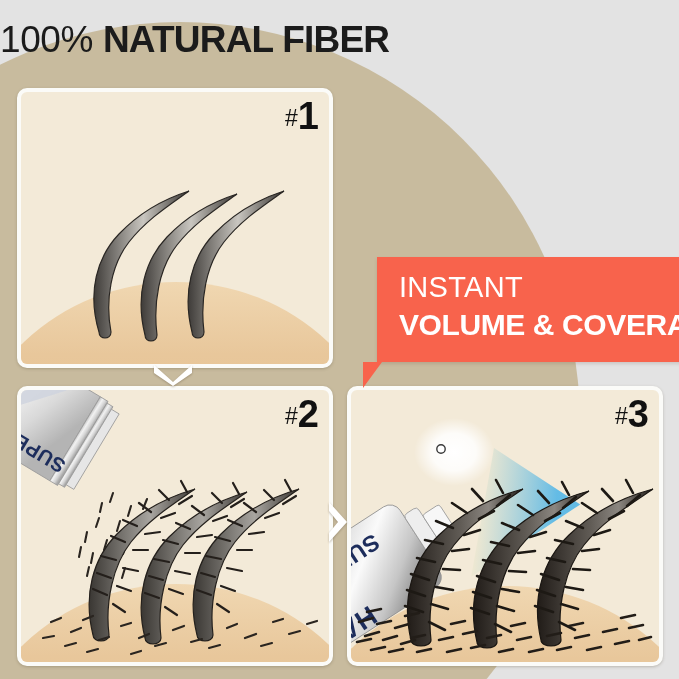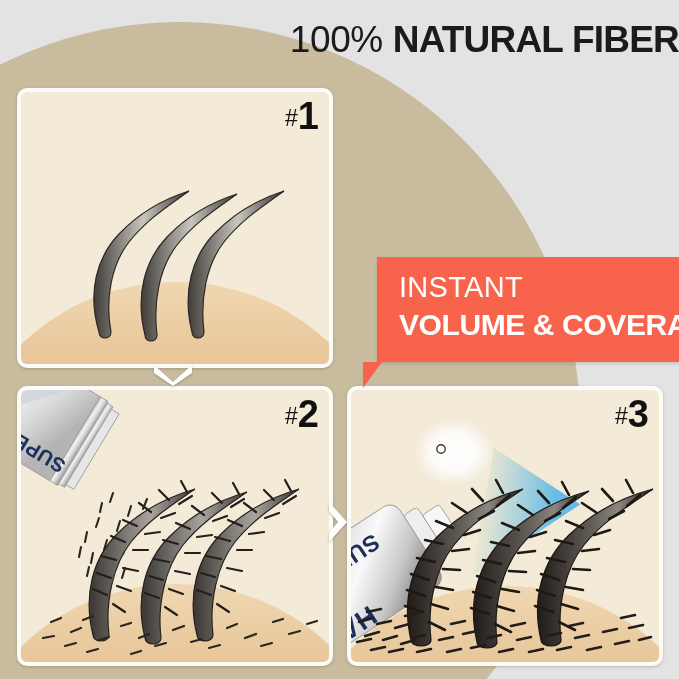--- a/index.html
+++ b/index.html
@@ -36,21 +36,21 @@
     border-radius: 50%;
     background: #c8bb9e;
   }
 
   
   .title {
     position: absolute;
     left: 0;
     top: 18px;
     width: 679px;
-    text-align: right;
+    text-align: left;
     color: #1b1b1b;
     font-size: 37px;
     line-height: 44px;
     letter-spacing: -0.4px;
     white-space: nowrap;
   }
   .title .thin { font-weight: 300; }
   .title .bold { font-weight: 700; letter-spacing: -0.8px; }
 
   

